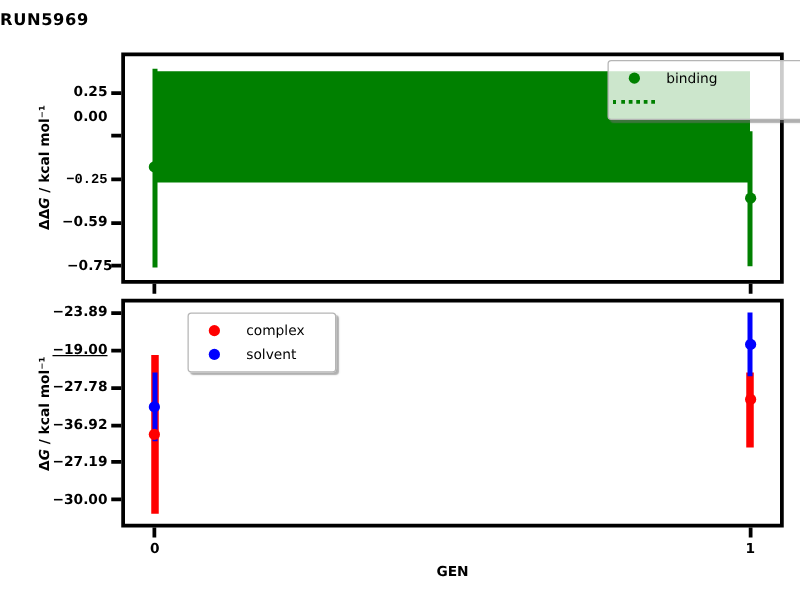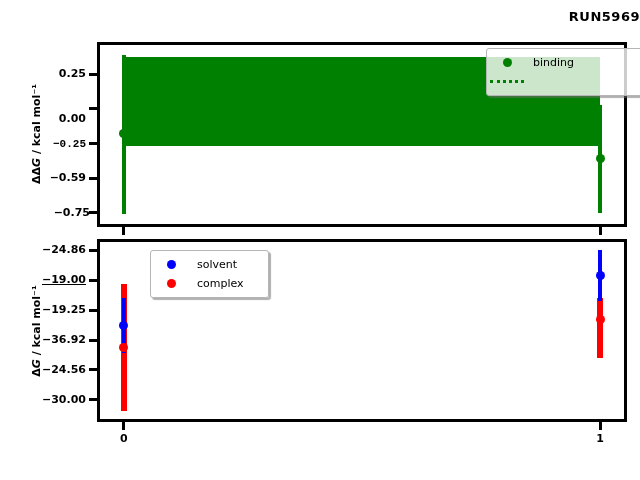--- a/index.html
+++ b/index.html
@@ -1,18 +1,18 @@
 <!DOCTYPE html>
 <html><head>
 <meta charset="utf-8">
 <style>
   html,body{margin:0;padding:0;background:#fff;}
   .figure{position:relative;width:640px;height:480px;background:#ffffff;
           font-family:"DejaVu Sans",sans-serif;color:#000;overflow:hidden;}
-  .suptitle{position:absolute;top:9px;left:0;width:640px;text-align:right;
+  .suptitle{position:absolute;top:9px;left:0;width:640px;text-align:left;
             font-size:13px;font-weight:bold;letter-spacing:.5px;}
   .axes{position:absolute;border:3px solid #000;background:#fff;box-sizing:border-box;}
   #ax1{left:97px;top:42px;width:530px;height:185px;}
   #ax2{left:97px;top:239px;width:530px;height:183px;}
   .ylabel{position:absolute;font-size:11px;font-weight:bold;white-space:nowrap;
           transform:translate(-50%,-50%) rotate(-90deg);}
   .ylabel .g{font-style:italic;}
   .xlabel{position:absolute;left:100px;width:524px;top:451px;text-align:center;
           font-size:11px;font-weight:bold;}
   .tick{position:absolute;background:#000;}
@@ -41,78 +41,79 @@
 
   <div class="suptitle">RUN5969</div>
 
   <div class="axes" id="ax1"></div>
   <div class="axes" id="ax2"></div>
 
   <div class="ylabel" style="left:36px;top:134px;"><span>ΔΔ</span><span class="g">G</span><span> / kcal mol⁻¹</span></div>
 
   <div class="ylabel" style="left:36px;top:331px;"><span>Δ</span><span class="g">G</span><span> / kcal mol⁻¹</span></div>
 
+  <div class="xlabel">GEN</div>
 
   <div class="legend" id="legend1">
     <div class="lrow">
       <span class="lswatch">
           <span class="ldot" style="background: rgb(0, 128, 0);"></span>
         </span>
       <span class="llabel">binding</span>
     </div>
     <div class="lrow">
       <span class="lswatch">
           <span class="ldash" style="border-top-color: rgb(0, 128, 0);"></span>
         </span>
     </div>
   </div>
 
   <div class="legend" id="legend2">
     <div class="lrow">
       <span class="lswatch">
+          <span class="ldot" style="background: rgb(255, 0, 0);"></span>
+        </span>
+      <span class="llabel">complex</span>
+    </div>
+    <div class="lrow">
+      <span class="lswatch">
           <span class="ldot" style="background: rgb(0, 0, 255);"></span>
         </span>
       <span class="llabel">solvent</span>
-    </div>
-    <div class="lrow">
-      <span class="lswatch">
-          <span class="ldot" style="background: rgb(255, 0, 0);"></span>
-        </span>
-      <span class="llabel">complex</span>
     </div>
   </div>
 
 <div class="tick" style="left: 89px; top: 72.6395px; width: 8px; height: 3px;"></div>
     <div class="ticklabel ylab" style="left: 36px; top: 67.1395px;">0.25</div>
     <div class="tick" style="left: 89px; top: 107.329px; width: 8px; height: 3px;"></div>
-    <div class="ticklabel ylab" style="left: 36px; top: 112px;">0.00</div>
+    <div class="ticklabel ylab" style="left: 36px; top: 87px;">0.00</div>
     <div class="tick" style="left: 89px; top: 142.019px; width: 8px; height: 3px;"></div>
     <div class="ticklabel ylab" style="left: 36px; top: 136.519px; font-family: Liberation Mono, monospace;">−0.25</div>
     <div class="tick" style="left: 89px; top: 176.709px; width: 8px; height: 3px;"></div>
     <div class="ticklabel ylab" style="left: 36px; top: 171.209px;">−0.59</div>
     <div class="tick" style="left: 89px; top: 211.399px; width: 8px; height: 3px;"></div>
     <div class="ticklabel ylab" style="left: 40px; top: 205.899px;">−0.75</div>
     <div class="tick" style="left: 122.318px; top: 227px; width: 3px; height: 8px;"></div>
     <div class="tick" style="left: 598.682px; top: 227px; width: 3px; height: 8px;"></div>
     <div class="band" style="left: 123.818px; top: 57.4884px; width: 476.364px; height: 88.8062px; background: rgb(0, 128, 0);"></div>
     <div class="dotline" style="left: 123.818px; top: 100.391px; width: 476.364px; border-top-color: rgb(0, 128, 0);"></div>
     <div class="ebar" style="left: 121.818px; top: 54.7132px; width: 4px; height: 159.574px; background: rgb(0, 128, 0);"></div>
     <div class="ebar" style="left: 598.182px; top: 104.667px; width: 4px; height: 108.233px; background: rgb(0, 128, 0);"></div>
     <div class="mark" style="left: 119.318px; top: 129.306px; background: rgb(0, 128, 0);"></div>
     <div class="mark" style="left: 595.682px; top: 154.283px; background: rgb(0, 128, 0);"></div>
     <div class="tick" style="left: 89px; top: 248.872px; width: 8px; height: 3px;"></div>
-    <div class="ticklabel ylab" style="left: 36px; top: 243.372px;">−24.86</div>
+    <div class="ticklabel ylab" style="left: 36px; top: 243.372px;">−23.89</div>
     <div class="tick" style="left: 89px; top: 278.77px; width: 8px; height: 3px;"></div>
     <div class="ticklabel ylab" style="left: 36px; top: 273.27px; text-decoration: underline;">−19.00</div>
     <div class="tick" style="left: 89px; top: 308.669px; width: 8px; height: 3px;"></div>
-    <div class="ticklabel ylab" style="left: 36px; top: 303.169px;">−19.25</div>
+    <div class="ticklabel ylab" style="left: 36px; top: 303.169px;">−27.78</div>
     <div class="tick" style="left: 89px; top: 338.568px; width: 8px; height: 3px;"></div>
     <div class="ticklabel ylab" style="left: 36px; top: 333.068px;">−36.92</div>
     <div class="tick" style="left: 89px; top: 368.466px; width: 8px; height: 3px;"></div>
-    <div class="ticklabel ylab" style="left: 36px; top: 362.966px;">−24.56</div>
+    <div class="ticklabel ylab" style="left: 36px; top: 362.966px;">−27.19</div>
     <div class="tick" style="left: 89px; top: 398.365px; width: 8px; height: 3px;"></div>
     <div class="ticklabel ylab" style="left: 36px; top: 392.865px;">−30.00</div>
     <div class="tick" style="left: 122.318px; top: 422px; width: 3px; height: 8px;"></div>
     <div class="ticklabel xlab" style="left: 108.818px; top: 432px;">0</div>
     <div class="tick" style="left: 598.682px; top: 422px; width: 3px; height: 8px;"></div>
     <div class="ticklabel xlab" style="left: 585.182px; top: 432px;">1</div>
     <div class="ebar" style="left: 121.068px; top: 283.858px; width: 5.5px; height: 126.77px; background: rgb(255, 0, 0);"></div>
     <div class="ebar" style="left: 597.432px; top: 298.209px; width: 5.5px; height: 59.7973px; background: rgb(255, 0, 0);"></div>
     <div class="ebar" style="left: 121.818px; top: 298.209px; width: 4px; height: 55.0135px; background: rgb(0, 0, 255);"></div>
     <div class="ebar" style="left: 598.182px; top: 250.372px; width: 4px; height: 50.2297px; background: rgb(0, 0, 255);"></div>

